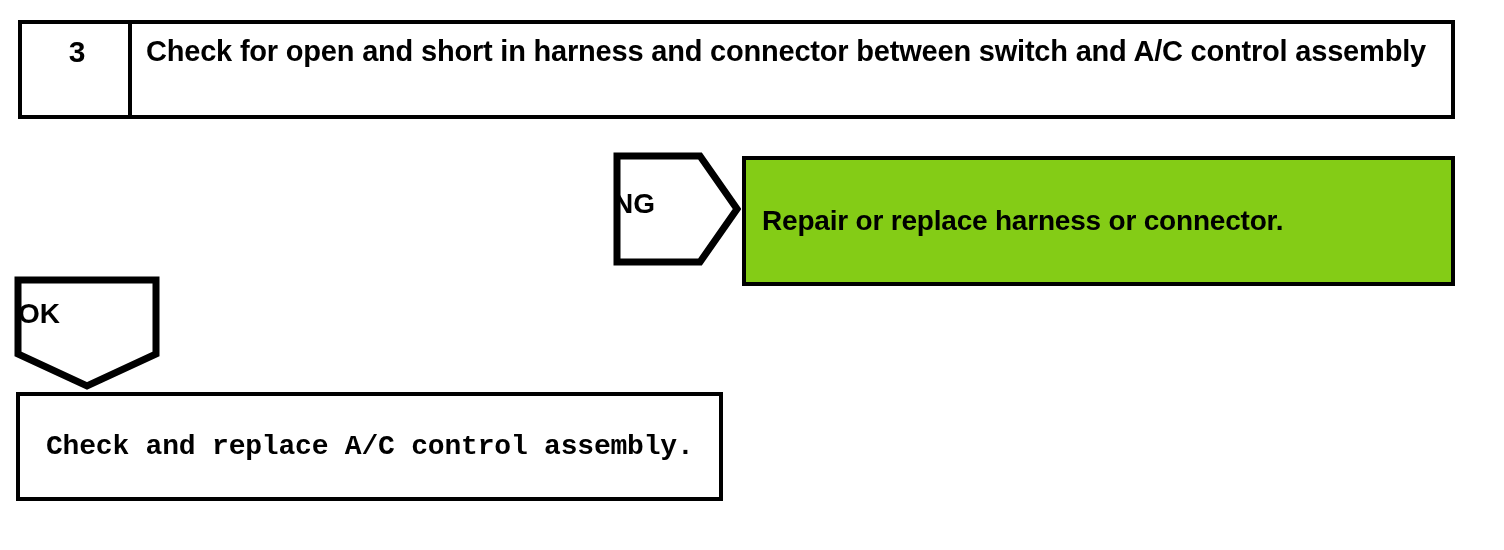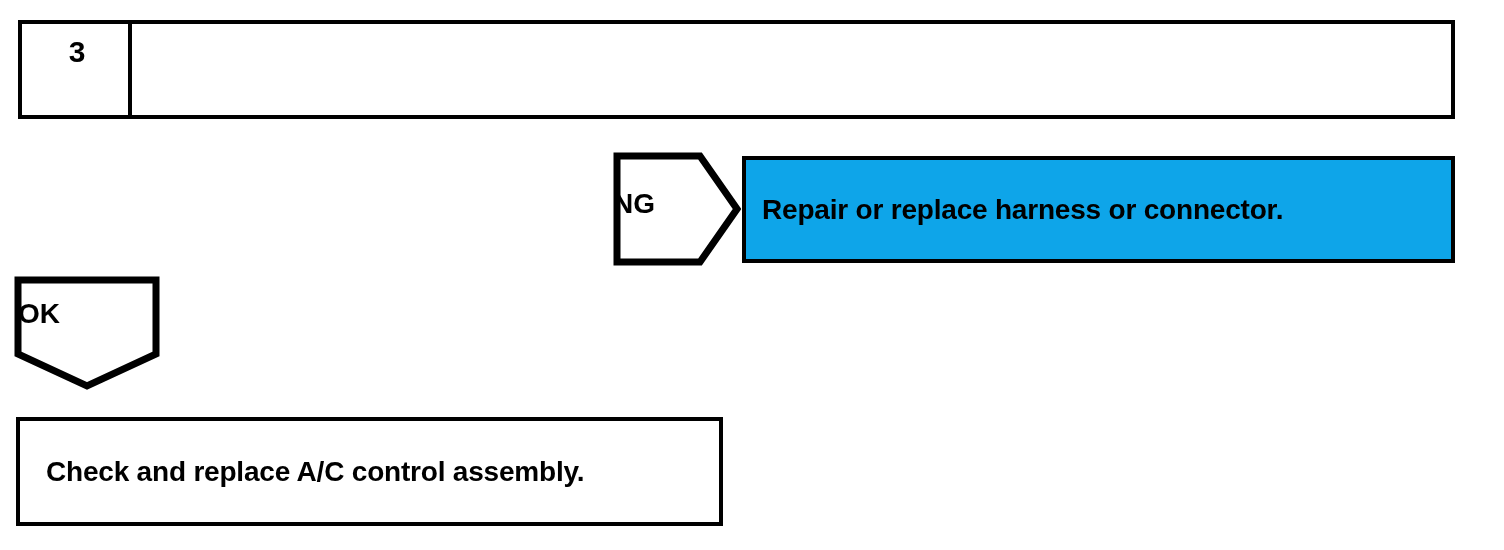--- a/index.html
+++ b/index.html
@@ -85,24 +85,24 @@
     line-height: 1;
     letter-spacing: 0px;
   }
 
   
   .ng-box {
     position: absolute;
     left: 742px;
     top: 156px;
     width: 713px;
-    height: 107px;
+    height: 130px;
     border: 4px solid #000;
     box-sizing: border-box;
-    background: #0ea5e9;
+    background: #84cc16;
   }
   .ng-box-text {
     position: absolute;
     left: 16px;
     top: 0;
     right: 8px;
     height: 100%;
     display: flex;
     align-items: center;
     font-size: 28px;
@@ -127,26 +127,27 @@
     font-size: 28px;
     font-weight: bold;
     line-height: 1;
     letter-spacing: 0px;
   }
 
   
   .ok-box {
     position: absolute;
     left: 16px;
-    top: 417px;
+    top: 392px;
     width: 707px;
     height: 109px;
     border: 4px solid #000;
     box-sizing: border-box;
     background: #fff;
+    font-family: Liberation Mono, monospace;
   }
   .ok-box-text {
     position: absolute;
     left: 26px;
     top: 0;
     right: 8px;
     height: 100%;
     display: flex;
     align-items: center;
     font-size: 28px;
@@ -155,20 +156,21 @@
   }
 </style>
 </head>
 <body>
 
 <div id="canvas">
 
   <div class="step-box">
     <div class="step-number-cell"></div>
     <div class="step-number">3</div>
+    <div class="step-text">Check for open and short in harness and connector between switch and A/C control assembly</div>
   </div>
 
   <svg class="ng-arrow" viewBox="0 0 128 114" aria-hidden="true">
     <polygon points="4,4 87,4 124,57 87,110 4,110" fill="#ffffff" stroke="#000000" stroke-width="7" stroke-linejoin="miter"></polygon>
   </svg>
   <div class="ng-label">NG</div>
 
   <div class="ng-box">
     <div class="ng-box-text">Repair or replace harness or connector.</div>
   </div>

